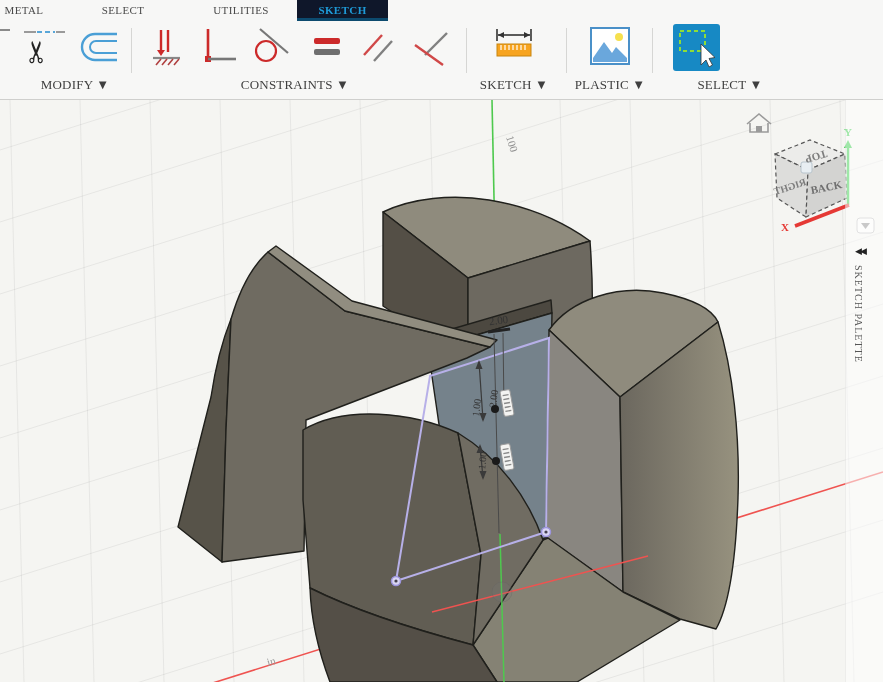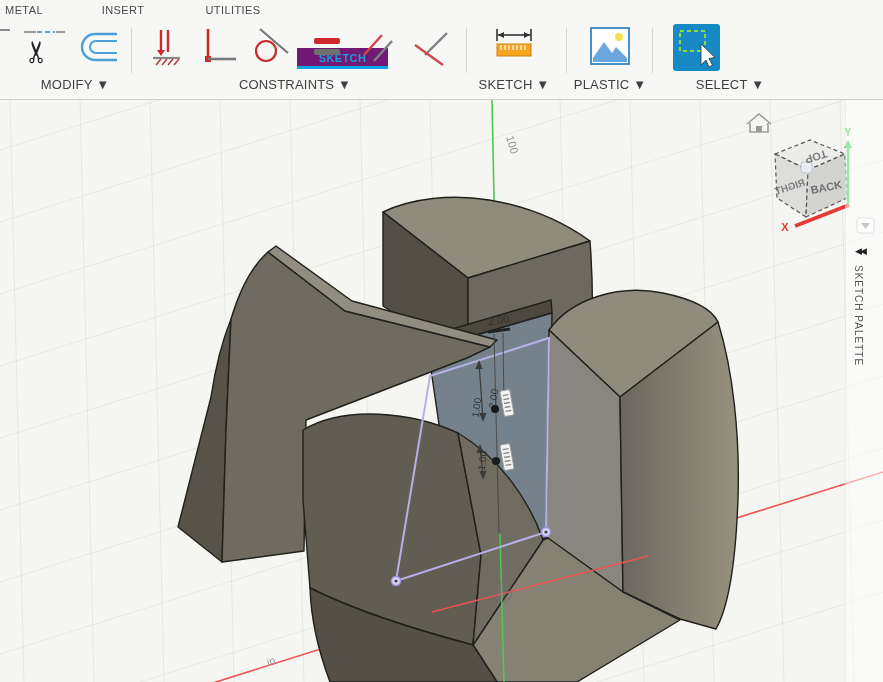--- a/index.html
+++ b/index.html
@@ -1,22 +1,22 @@
 <!DOCTYPE html>
 <html><head>
 <meta charset="utf-8">
 <style>
   * { margin:0; padding:0; box-sizing:border-box; }
   html,body { width:883px; height:682px; overflow:hidden; font-family:"Liberation Sans", sans-serif; background:#fff; }
-  .screen { position:relative; width:784px; height:682px; }
+  .screen { position:relative; width:784px; height:682px;font-family:Liberation Serif, serif; }
 
   
   .toolbar { position:absolute; left:0; top:0; width:883px; height:100px; background:#f7f7f6; border-bottom:1px solid #cfcfcd; }
   .tab { position:absolute; top:0; height:21px; line-height:21px; font-size:11px; letter-spacing:.4px; color:#4a4a4a; text-align:center; cursor:default; }
-  .tab.active { background:#701a75; color:#1e9ad7; border-bottom:3px solid #0ea5e9; font-weight:bold;margin-top:48px; }
+  .tab.active { background:#0f172a; color:#1e9ad7; border-bottom:3px solid #0c4a6e; font-weight:bold; }
   .tool-icon { position:absolute; top:25px; width:44px; height:48px; }
   .divider { position:absolute; top:28px; width:1px; height:45px; background:#d6d6d4; }
   .group-label { position:absolute; top:77px; height:14px; font-size:13px; color:#3f3f3f; text-align:center; letter-spacing:.2px; white-space:nowrap; }
   .finish-block { position:absolute; left:749px; top:22px; width:134px; height:71px; background:#d8eef9; text-align:center; }
   .finish-block .group-label { position:absolute; left:0; width:134px; top:55px; }
   .stub-line { position:absolute; left:0; top:29px; width:10px; height:2px; background:#8a8a8a; }
 
   
   .canvas { position:absolute; left:0; top:100px; width:883px; height:582px; background:#f5f5f2; }
   .canvas svg.scene { position:absolute; left:0; top:0; }
@@ -30,22 +30,22 @@
   .palette-title { position:absolute; left:7px; top:165px; writing-mode:vertical-rl; font-size:10px; letter-spacing:1px; color:#555; white-space:nowrap; }
 </style>
 </head>
 <body>
 
 <div class="screen">
 
   <div class="toolbar">
 
     <div class="tab" style="left:-4px;width:56px;">METAL</div>
-    <div class="tab" style="left:92px;width:62px;">INSERT</div>
-    <div class="tab" style="left:200px;width:66px;">UTILITIES</div>
+    <div class="tab" style="left:92px;width:62px;">SELECT</div>
+    <div class="tab" style="left:208px;width:66px;">UTILITIES</div>
     <div class="tab active" style="left:297px;width:91px;">SKETCH</div>
 
     <div class="stub-line"></div>
 
     <div class="tool-icon" style="left:22px;">
       <svg width="44" height="48" viewBox="0 0 44 48">
         <line x1="2" y1="7" x2="14" y2="7" stroke="#9a9a9a" stroke-width="2"></line>
         <line x1="34" y1="7" x2="43" y2="7" stroke="#9a9a9a" stroke-width="2"></line>
         <line x1="15" y1="7" x2="33" y2="7" stroke="#58a6d8" stroke-width="2" stroke-dasharray="5,3"></line>
         <text x="22" y="30" font-size="30" fill="#222" text-anchor="middle" transform="rotate(-90 22 27)">✂</text>

